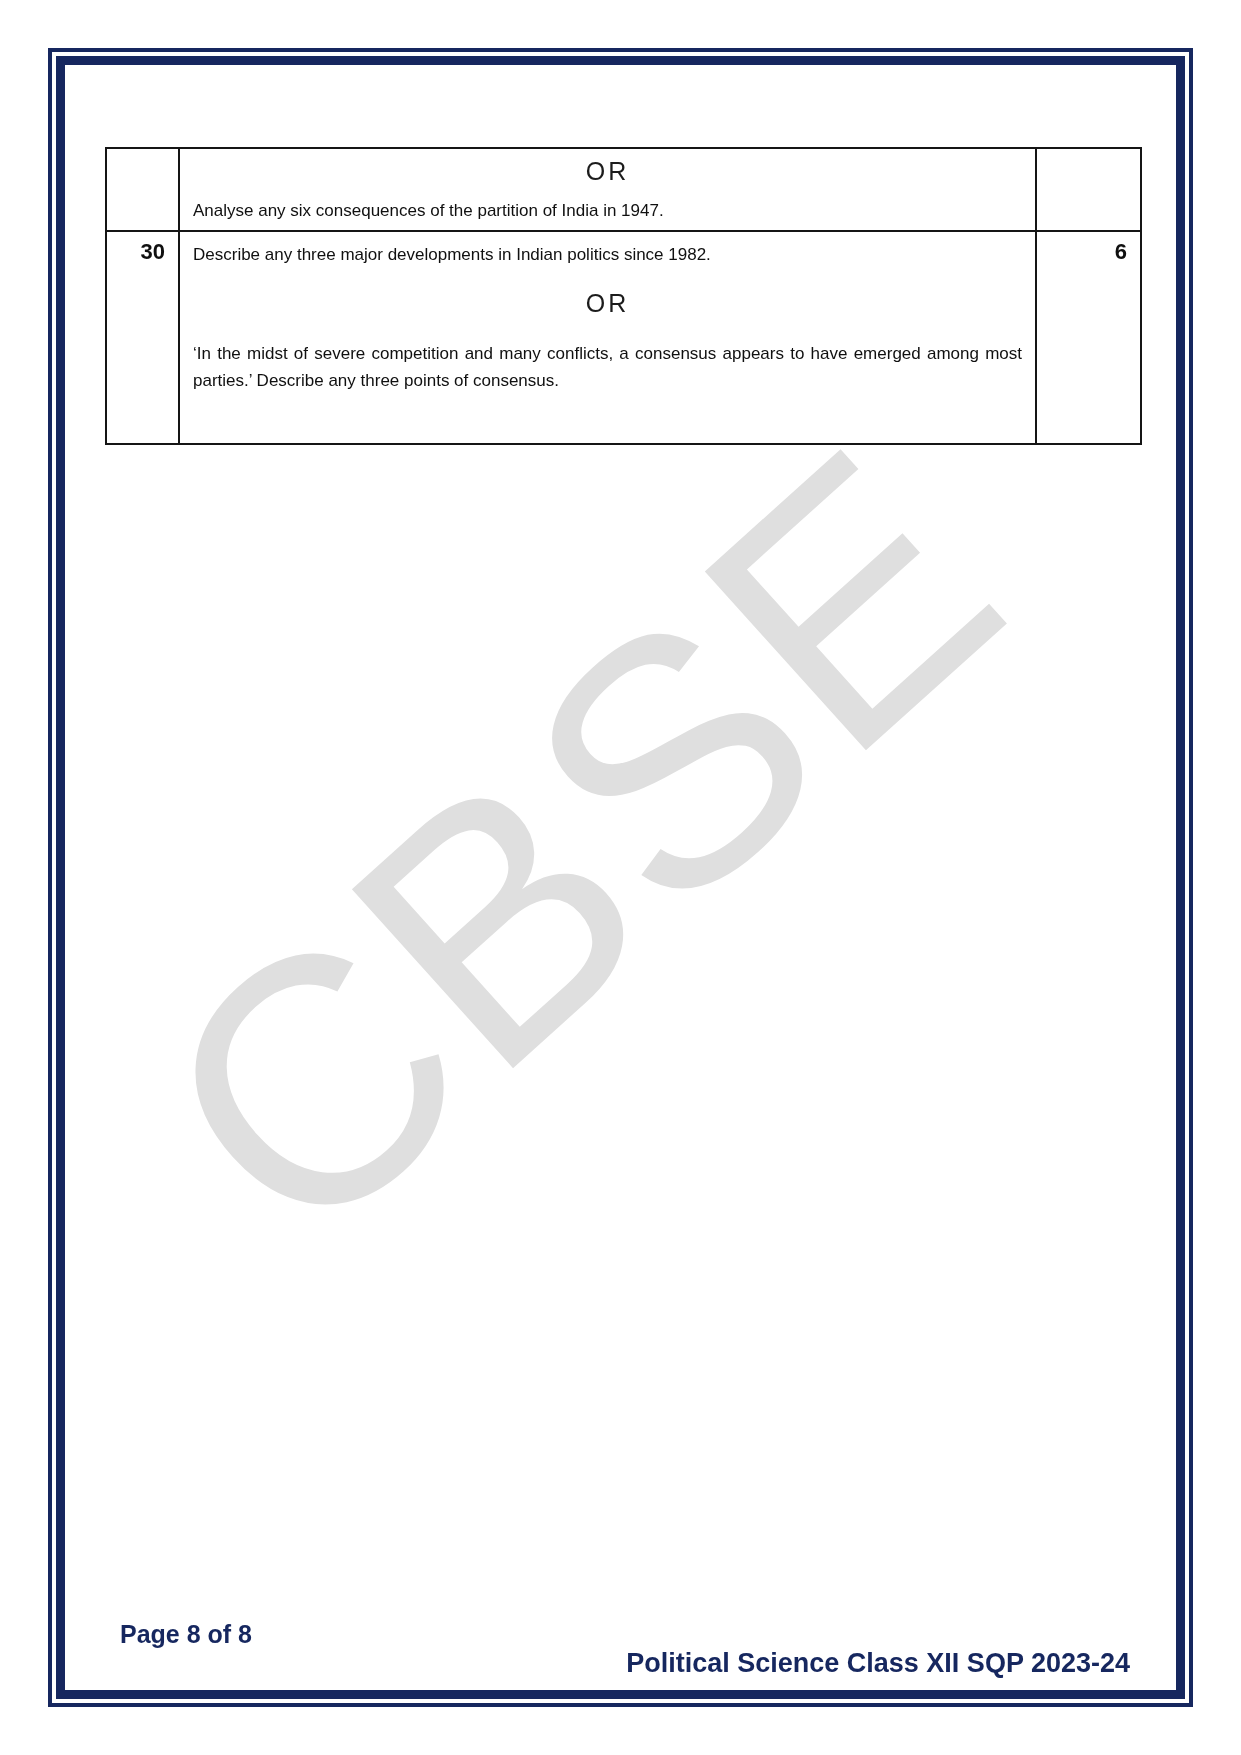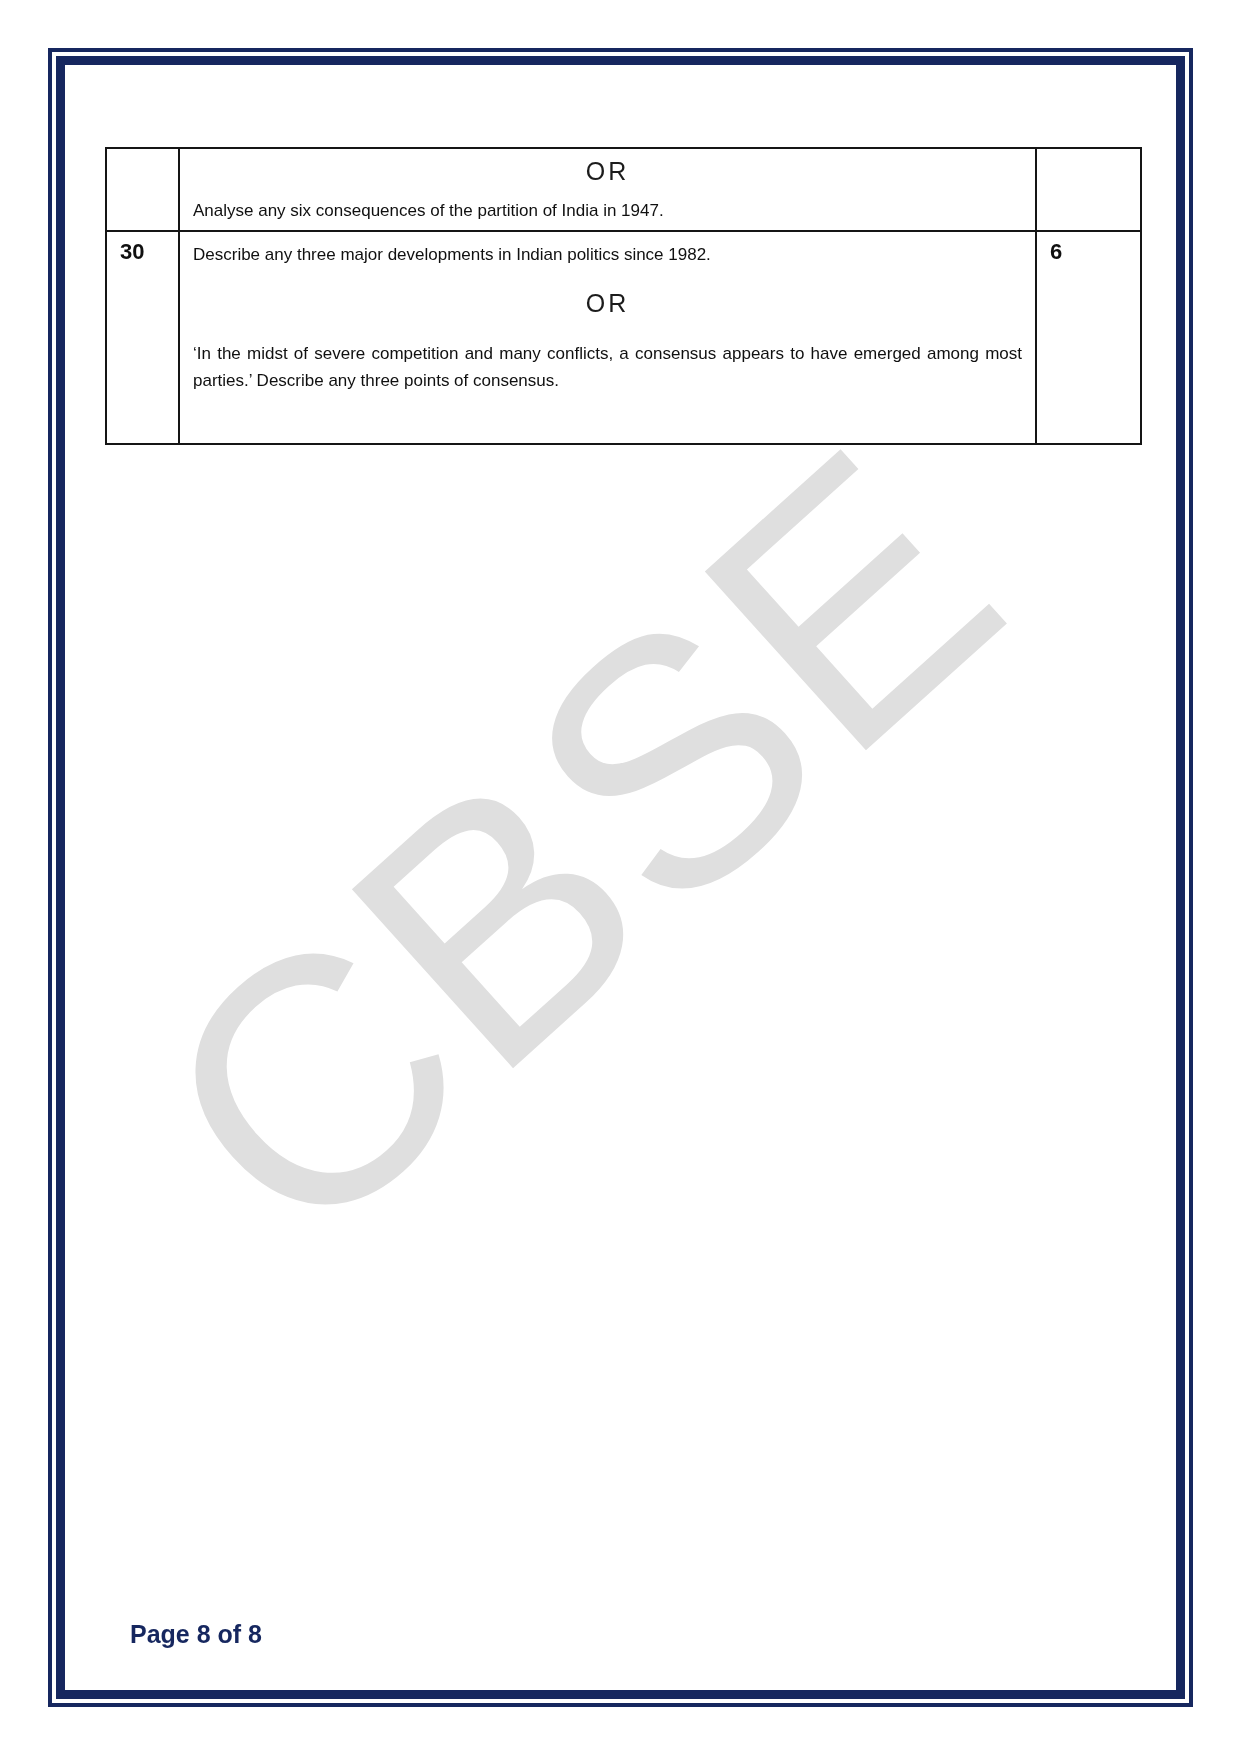--- a/index.html
+++ b/index.html
@@ -53,21 +53,21 @@
     vertical-align:top;
     padding:6px 13px;
     background:transparent;
   }
   .col-num{width:73px;}
   .col-text{width:857px;}
   .col-marks{width:105px;}
   tr.row-1 td{height:68px;}
   tr.row-2 td{height:199px;}
   .cell-num,.cell-marks{
-    text-align:left;
+    text-align:right;
     font-weight:bold;
     font-size:22px;
     line-height:1.25;
   }
   .q{
     font-weight:normal;
     font-size:17px;
     line-height:1.5;
   }
   .q-just{
@@ -80,21 +80,21 @@
     font-size:25px;
     letter-spacing:3px;
     color:#1c1c1c;
   }
   .row-1 .or{margin:2px 0 12px 0;}
   .row-2 .q-first{margin:4px 0 0 0;}
   .row-2 .or{margin:22px 0 22px 0;}
   
   .footer-page{
     position:absolute;
-    left:130px;top:1620px;
+    left:120px;top:1620px;
     font-size:25px;font-weight:bold;
     color:var(--navy);
     z-index:2;
   }
   .footer-doc{
     position:absolute;
     right:111px;top:1648px;
     font-size:27px;font-weight:bold;
     color:var(--navy);
     z-index:2;
@@ -132,14 +132,15 @@
           <div class="or">OR</div>
           <div class="q q-just">‘In the midst of severe competition and many conflicts, a consensus appears to have emerged among most parties.’ Describe any three points of consensus.</div>
         </td>
         <td class="cell-marks">6</td>
       </tr>
     </tbody>
   </table>
 
   <div class="footer-page">Page 8 of 8</div>
 
+  <div class="footer-doc">Political Science Class XII SQP 2023-24</div>
 
 </div>
 
 </body></html>

